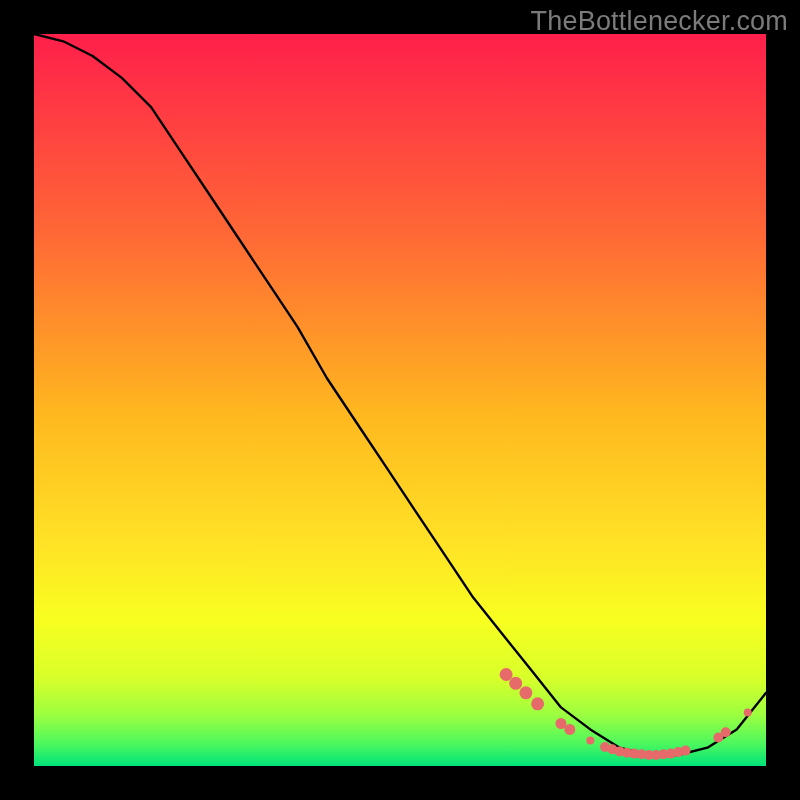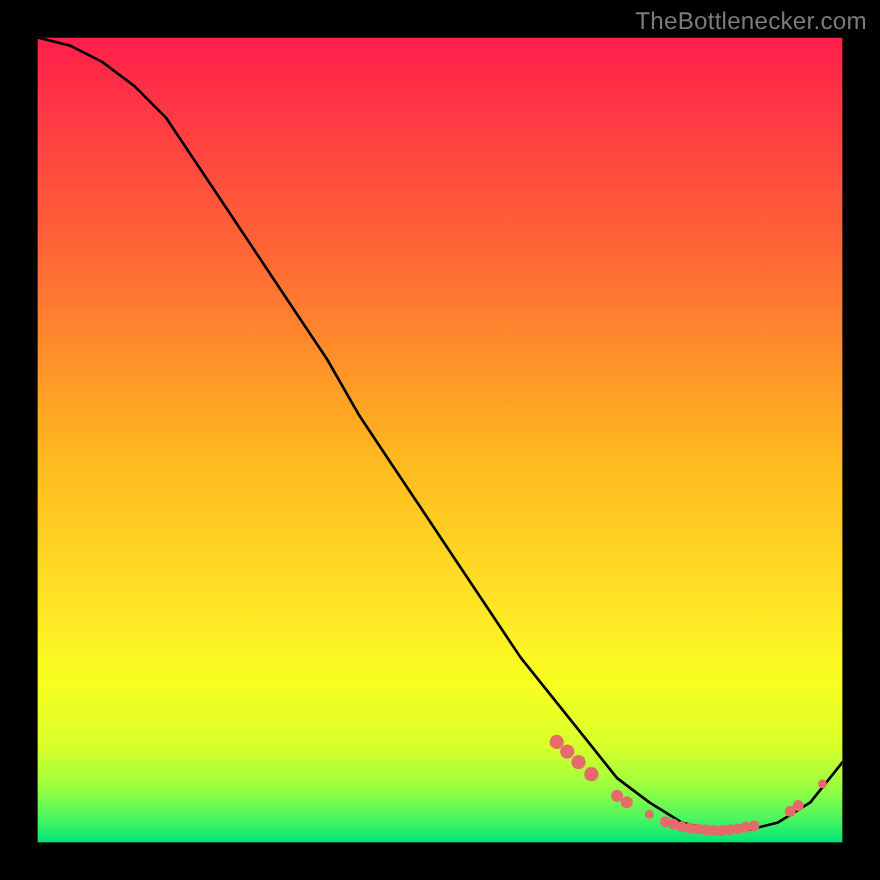--- a/index.html
+++ b/index.html
@@ -26,21 +26,21 @@
   }
   .plot svg {
     display: block;
     width: 732px;
     height: 732px;
   }
   .watermark {
     position: absolute;
     top: 6px;
     right: 12px;
-    font-size: 22px;
+    font-size: 27px;
     font-weight: 500;
     color: #7b7b7b;
     letter-spacing: 0.2px;
     user-select: none;
   }
 </style>
 </head>
 <body>
 
 <div class="outer">

